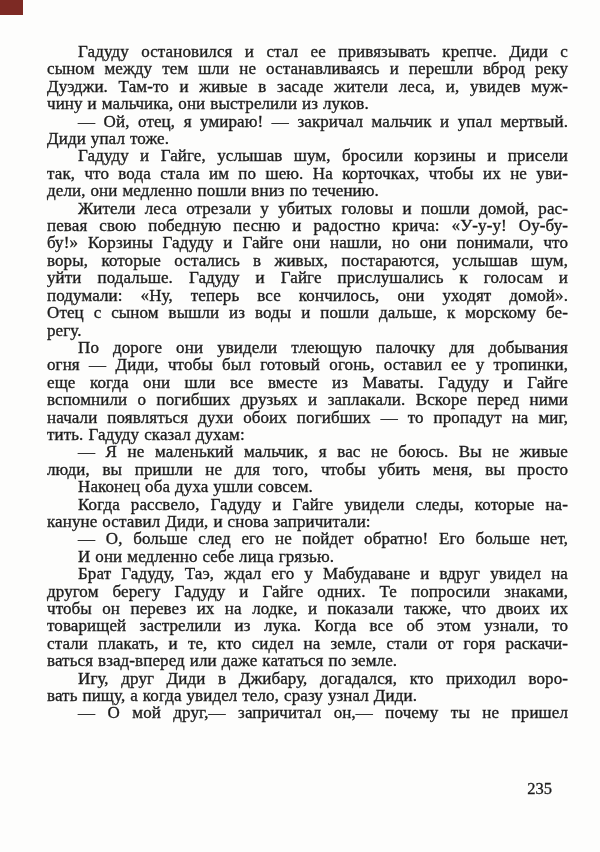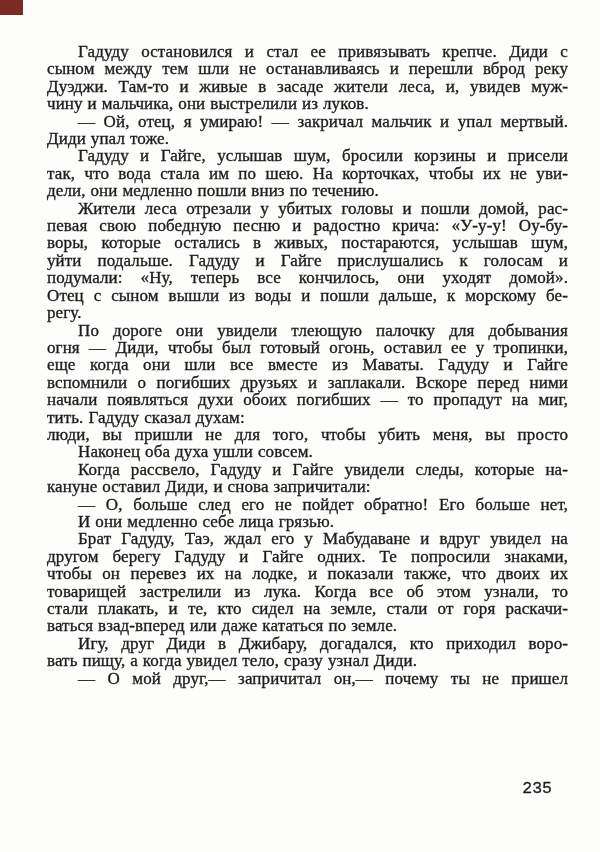--- a/index.html
+++ b/index.html
@@ -49,21 +49,21 @@
     white-space: normal;
     text-align-last: justify;
   }
   .line.indent {
     text-indent: 31px;
   }
   .page-number {
     position: absolute;
     top: 779px;
     right: 48px;
-    font-family: Liberation Mono, monospace;
+    font-family: Liberation Serif, serif;
     font-size: 16.5px;
     color: var(--ink, #1d1d1d);
     -webkit-text-stroke: 0.3px;
   }
 </style>
 </head>
 <body>
 
 <div class="page">
   <div class="corner-mark"></div>
@@ -72,31 +72,33 @@
       <div class="line fill">сыном между тем шли не останавливаясь и перешли вброд реку</div>
       <div class="line fill">Дуэджи. Там-то и живые в засаде жители леса, и, увидев муж-</div>
       <div class="line">чину и мальчика, они выстрелили из луков.</div>
       <div class="line indent fill">— Ой, отец, я умираю! — закричал мальчик и упал мертвый.</div>
       <div class="line">Диди упал тоже.</div>
       <div class="line indent fill">Гадуду и Гайге, услышав шум, бросили корзины и присели</div>
       <div class="line fill">так, что вода стала им по шею. На корточках, чтобы их не уви-</div>
       <div class="line">дели, они медленно пошли вниз по течению.</div>
       <div class="line indent fill">Жители леса отрезали у убитых головы и пошли домой, рас-</div>
       <div class="line fill">певая свою победную песню и радостно крича: «У-у-у! Оу-бу-</div>
+      <div class="line fill">бу!» Корзины Гадуду и Гайге они нашли, но они понимали, что</div>
       <div class="line fill">воры, которые остались в живых, постараются, услышав шум,</div>
       <div class="line fill">уйти подальше. Гадуду и Гайге прислушались к голосам и</div>
       <div class="line fill">подумали: «Ну, теперь все кончилось, они уходят домой».</div>
       <div class="line fill">Отец с сыном вышли из воды и пошли дальше, к морскому бе-</div>
       <div class="line">регу.</div>
       <div class="line indent fill">По дороге они увидели тлеющую палочку для добывания</div>
       <div class="line fill">огня — Диди, чтобы был готовый огонь, оставил ее у тропинки,</div>
       <div class="line fill">еще когда они шли все вместе из Маваты. Гадуду и Гайге</div>
       <div class="line fill">вспомнили о погибших друзьях и заплакали. Вскоре перед ними</div>
       <div class="line fill">начали появляться духи обоих погибших — то пропадут на миг,</div>
       <div class="line">тить. Гадуду сказал духам:</div>
+      <div class="line indent fill">— Я не маленький мальчик, я вас не боюсь. Вы не живые</div>
       <div class="line fill">люди, вы пришли не для того, чтобы убить меня, вы просто</div>
       <div class="line indent">Наконец оба духа ушли совсем.</div>
       <div class="line indent fill">Когда рассвело, Гадуду и Гайге увидели следы, которые на-</div>
       <div class="line">кануне оставил Диди, и снова запричитали:</div>
       <div class="line indent fill">— О, больше след его не пойдет обратно! Его больше нет,</div>
       <div class="line indent">И они медленно себе лица грязью.</div>
       <div class="line indent fill">Брат Гадуду, Таэ, ждал его у Мабудаване и вдруг увидел на</div>
       <div class="line fill">другом берегу Гадуду и Гайге одних. Те попросили знаками,</div>
       <div class="line fill">чтобы он перевез их на лодке, и показали также, что двоих их</div>
       <div class="line fill">товарищей застрелили из лука. Когда все об этом узнали, то</div>

